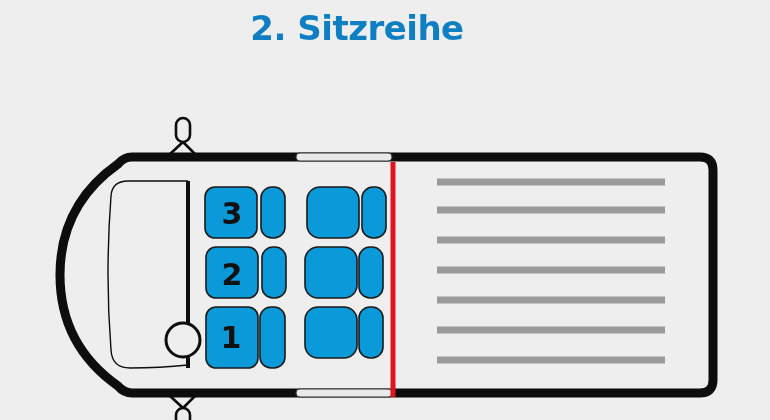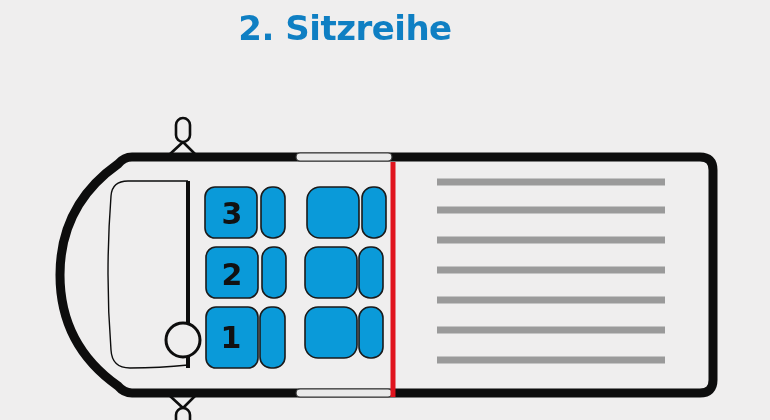--- a/index.html
+++ b/index.html
@@ -3,21 +3,21 @@
   <meta charset="utf-8">
   <style>
     html, body { margin: 0; padding: 0; }
     body {
       width: 770px; height: 420px; overflow: hidden;
       background: #efeeee;
       position: relative;
       font-family: "Liberation Sans", sans-serif;
     }
     .title {
-      position: absolute; left: 0; top: 8px; width: 690px;
+      position: absolute; left: 12px; top: 8px; width: 690px;
       text-align: center;
       font-family: "DejaVu Sans", sans-serif;
       font-size: 34px; font-weight: bold;
       letter-spacing: -0.5px;
       color: #0f7fc3;
     }
     svg.van { position: absolute; left: 0; top: 0; }
     .seat-num {
       font-family: "DejaVu Sans", sans-serif;
       font-size: 30px; font-weight: bold; fill: #111;

